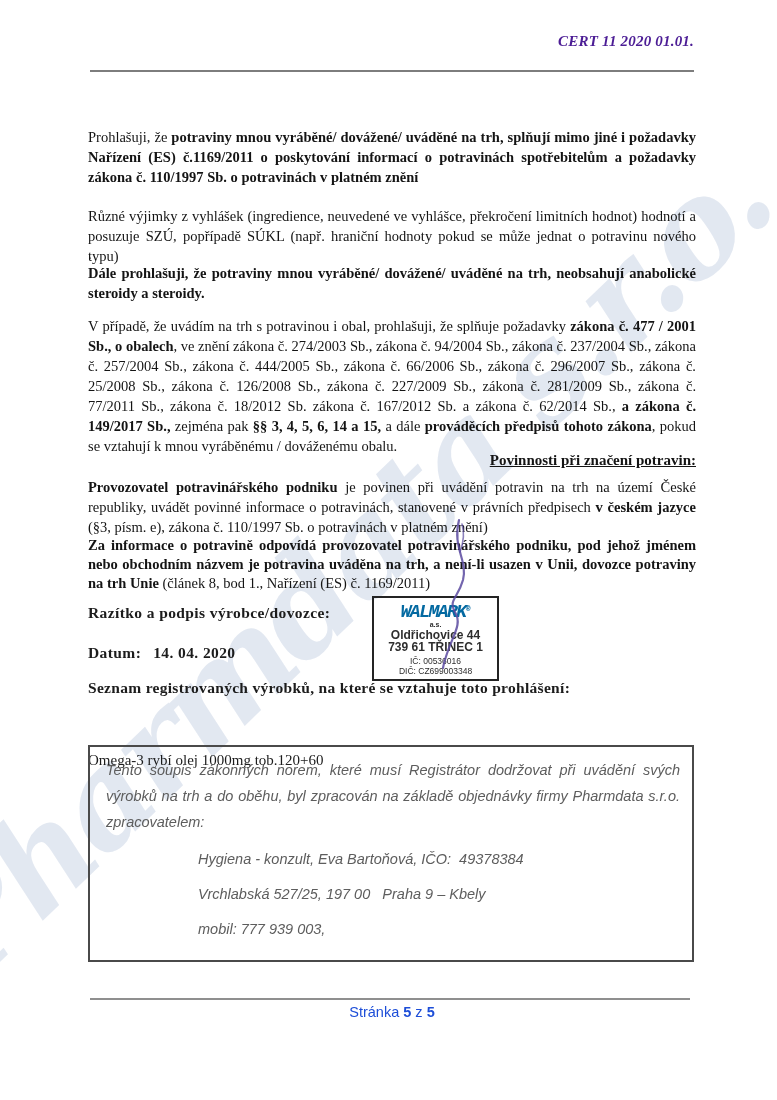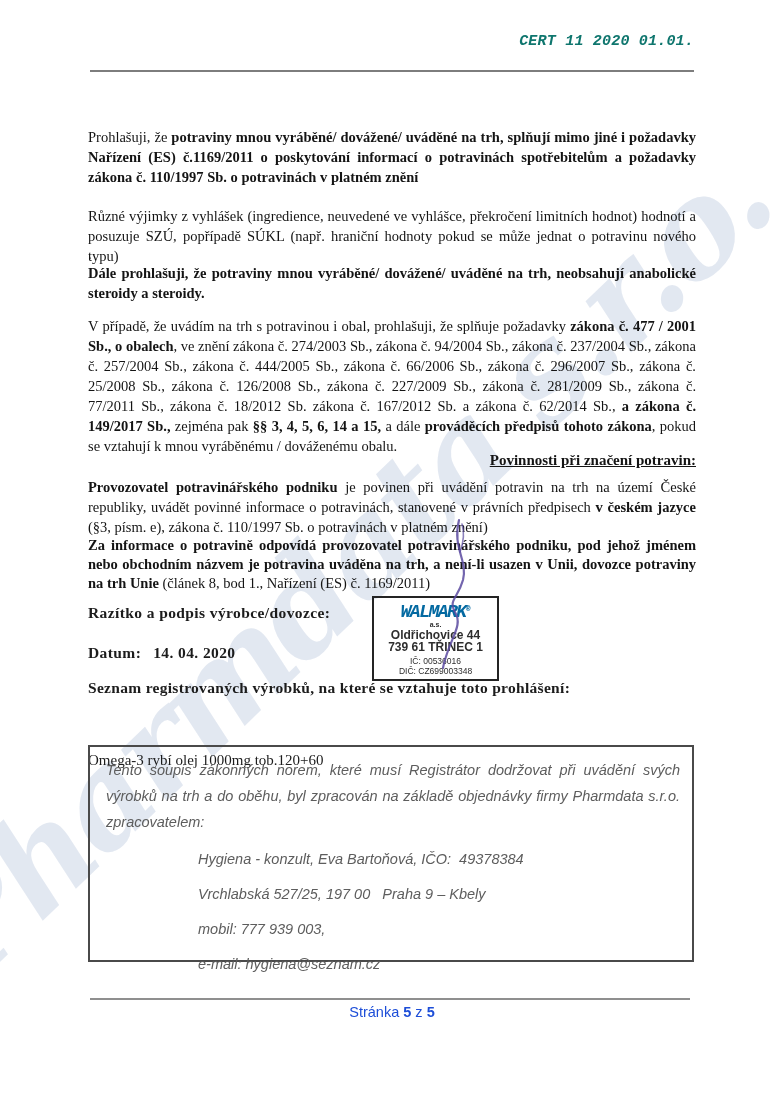--- a/index.html
+++ b/index.html
@@ -6,22 +6,22 @@
   html,body { width:777px; height:1100px; }
   body { background:#ffffff; font-family:"Liberation Serif", serif; color:#1c1c1c; }
   .page { position:relative; width:777px; height:1100px; overflow:hidden; background:#ffffff; }
 
   
   .watermark { position:absolute; left:0; top:0; width:777px; height:1100px; pointer-events:none; z-index:0; }
 
   
   .content { position:absolute; left:88px; top:0; width:608px; height:1100px; z-index:2; }
 
-  .header-ref { position:absolute; top:33px; right:2px; font-family:Liberation Mono, monospace;
-                font-style:italic; font-weight:600; font-size:15px; color:#0f766e; letter-spacing:.2px; }
+  .header-ref { position:absolute; top:33px; right:2px; font-family:Liberation Serif, serif;
+                font-style:italic; font-weight:600; font-size:15px; color:#4c1d95; letter-spacing:.2px; }
   .rule-top { position:absolute; top:70px; left:2px; right:2px; border-top:2px solid #7d7d7d; }
 
   .para { position:absolute; left:0; width:608px; font-size:14.5px; line-height:20px;
           text-align:justify; color:#141414; }
   .p-decl1 { top:127px; }
   .p-exc   { top:206px; }
   .p-dot   { top:246px; line-height:16px; text-align:left; }
   .p-decl2 { top:263px; font-weight:bold; }
   .p-pack  { top:316px; }
   .h-label { top:450px; font-weight:bold; text-decoration:underline; text-align:right; font-size:15px; }
@@ -106,21 +106,20 @@
     </div>
 
     <div class="row-products-heading">Seznam registrovaných výrobků, na které se vztahuje toto prohlášení:</div>
     <div class="row-product">Omega-3 rybí olej 1000mg tob.120+60</div>
 
     <div class="note-box">
       <div class="note-intro">Tento soupis zákonných norem, které musí Registrátor dodržovat při uvádění svých výrobků na trh a do oběhu, byl zpracován na základě objednávky firmy Pharmdata s.r.o. zpracovatelem:</div>
       <div class="note-line nl-0">Hygiena - konzult, Eva Bartoňová, IČO:  49378384</div>
       <div class="note-line nl-1">Vrchlabská 527/25, 197 00   Praha 9 – Kbely</div>
       <div class="note-line nl-2">mobil: 777 939 003,</div>
-      <div class="note-line nl-3">e-mail: hygiena@seznam.cz</div>
     </div>
 
     <div class="rule-bottom"></div>
     <div class="footer-page"><span class="run-n">Stránka </span><span class="b run-b">5</span><span class="run-n"> z </span><span class="b run-b">5</span></div>
 
   </div>
 
   <svg class="signature-svg" viewBox="0 0 777 1100" aria-hidden="true">
     <path d="M 459 520 C 452 548, 468 560, 463 580 C 458 598, 448 600, 455 612 C 462 623, 454 634, 449 648 C 446 656, 444 662, 443 668" fill="none" stroke="#5a4aa0" stroke-width="2.2" stroke-linecap="round" opacity="0.85"></path>
     <path d="M 462 524 C 465 534, 463 544, 460 552" fill="none" stroke="#5a4aa0" stroke-width="1.6" stroke-linecap="round" opacity="0.7"></path>

